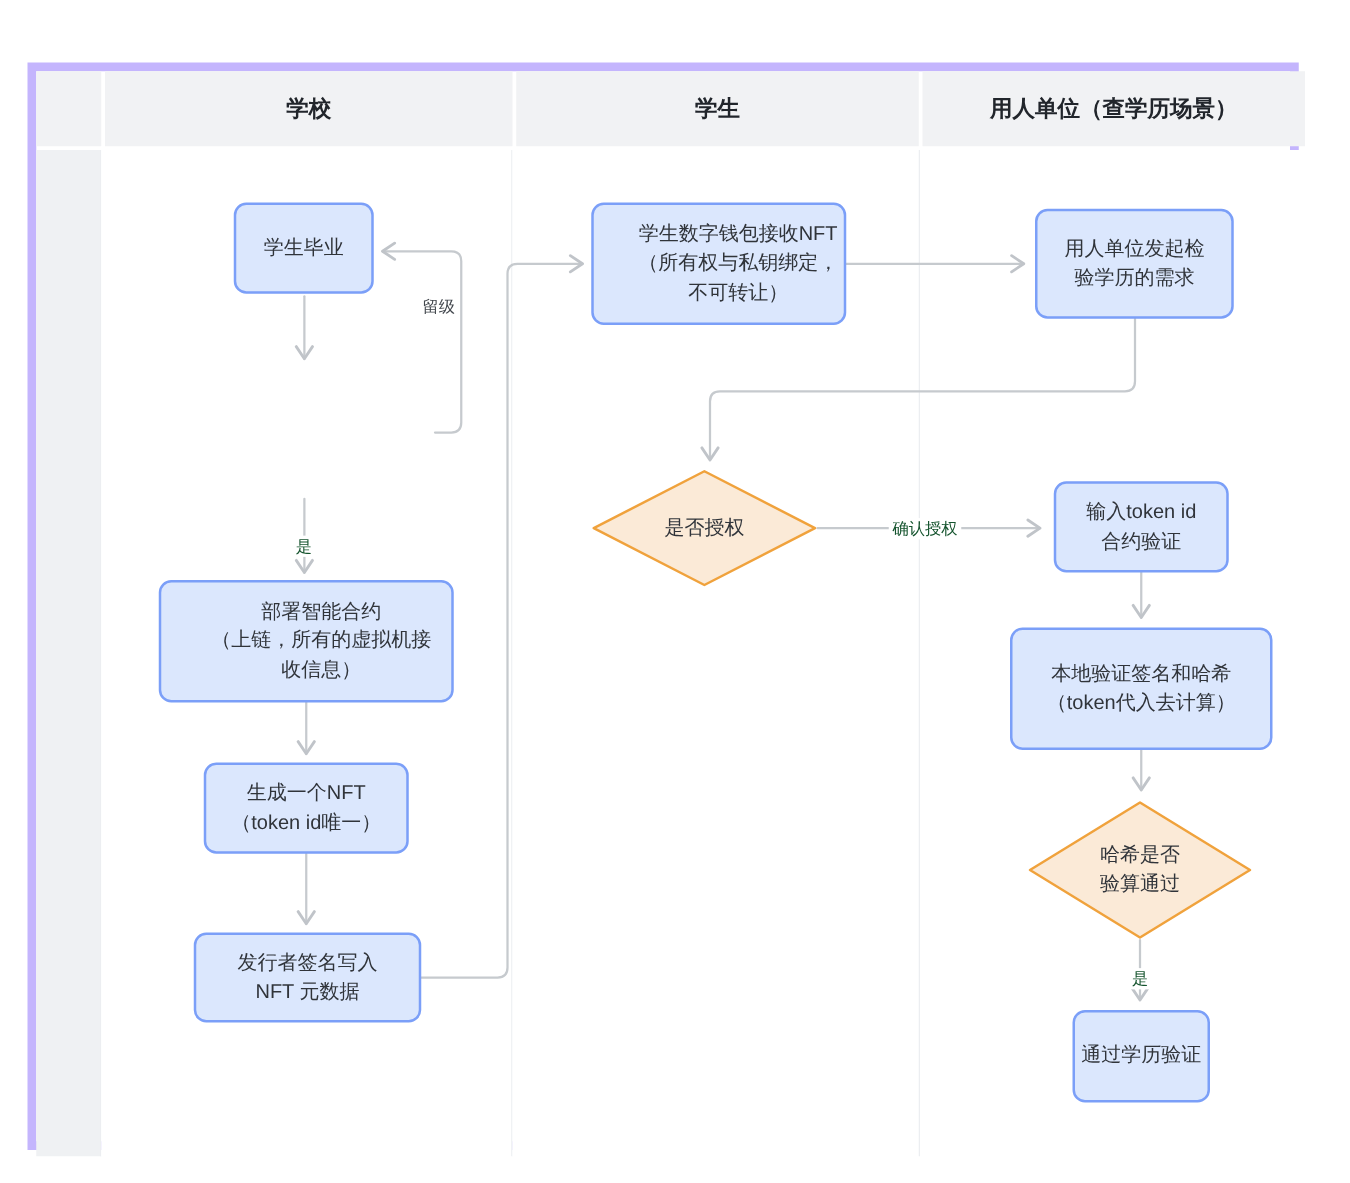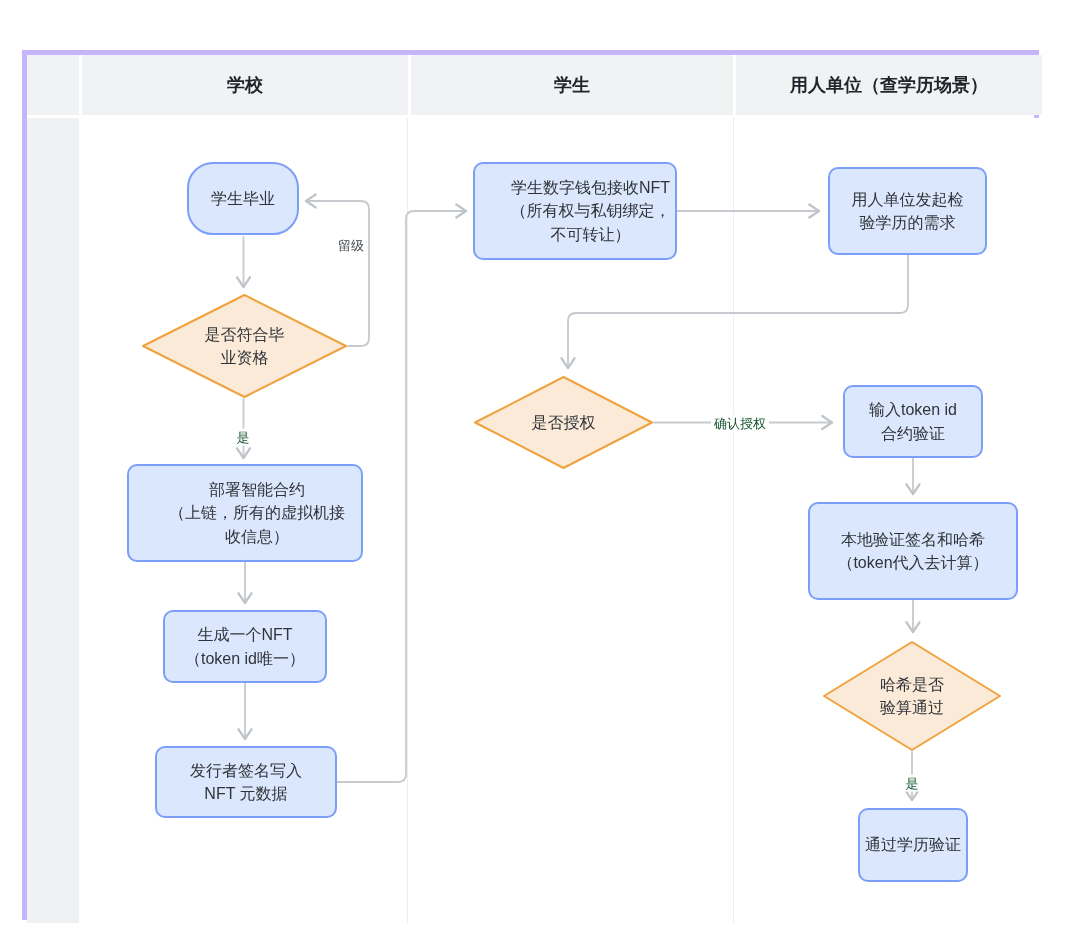--- a/index.html
+++ b/index.html
@@ -6,21 +6,21 @@
   body {
     width: 1080px; height: 946px; position: relative; overflow: hidden;
     font-family: "Liberation Sans", "DejaVu Sans", sans-serif;
     color: #30343a;
   }
   .canvas { position: absolute; inset: 0; }
 
   
   .pool {
     position: absolute; left: 22px; top: 50px; width: 1017px; height: 870px;
-    border: 5px solid #c4b5fd; box-sizing: border-box; background: #fff;
+    border: 7px solid #c4b5fd; box-sizing: border-box; background: #fff;
   }
   .hdr {
     position: absolute; top: 0; height: 60px; background: #f1f2f4;
     display: flex; align-items: center; justify-content: center;
     font-size: 18px; font-weight: bold; color: #21252b;
   }
   .hdr.c0 { left: 0;     width: 52px;  }
   .hdr.c1 { left: 55px;  width: 326px; }
   .hdr.c2 { left: 384px; width: 322px; }
   .hdr.c3 { left: 709px; width: 306px; }
@@ -96,33 +96,24 @@
       <path d="M913,600 L913,632" marker-end="url(#arrow)"></path>
       <path d="M912,752 L912,800" marker-end="url(#arrow)"></path>
     </g>
   </svg>
 
   <div class="elabel dark" style="left:351px; top:245px;">留级</div>
   <div class="elabel green" style="left:243px; top:437px;">是</div>
   <div class="elabel green" style="left:740px; top:423px;">确认授权</div>
   <div class="elabel green" style="left:912px; top:783px;">是</div>
 
-  <div class="node" style="left:187px; top:162px; width:112px; height:73px;border-radius:26px;">
+  <div class="node" style="left:187px; top:162px; width:112px; height:73px;">
     <span>学生毕业</span>
   </div>
 
-  <div class="diamond" style="left:141px; top:293px; width:207px; height:106px;">
-    <svg width="207" height="106" viewBox="0 0 207 106">
-      <polygon points="103.5,2 205,53 103.5,104 2,53" fill="#fbead7" stroke="#f0a23c" stroke-width="2" stroke-linejoin="round"></polygon>
-    </svg>
-    <div class="dlabel">
-        <span>是否符合毕
-业资格</span>
-      </div>
-  </div>
 
   <div class="node" style="left:127px; top:464px; width:236px; height:98px;padding-left:24px;">
     <span>部署智能合约
 （上链，所有的虚拟机接
 收信息）</span>
   </div>
 
   <div class="node" style="left:163px; top:610px; width:164px; height:73px;">
     <span>生成一个NFT
 （token id唯一）</span>

